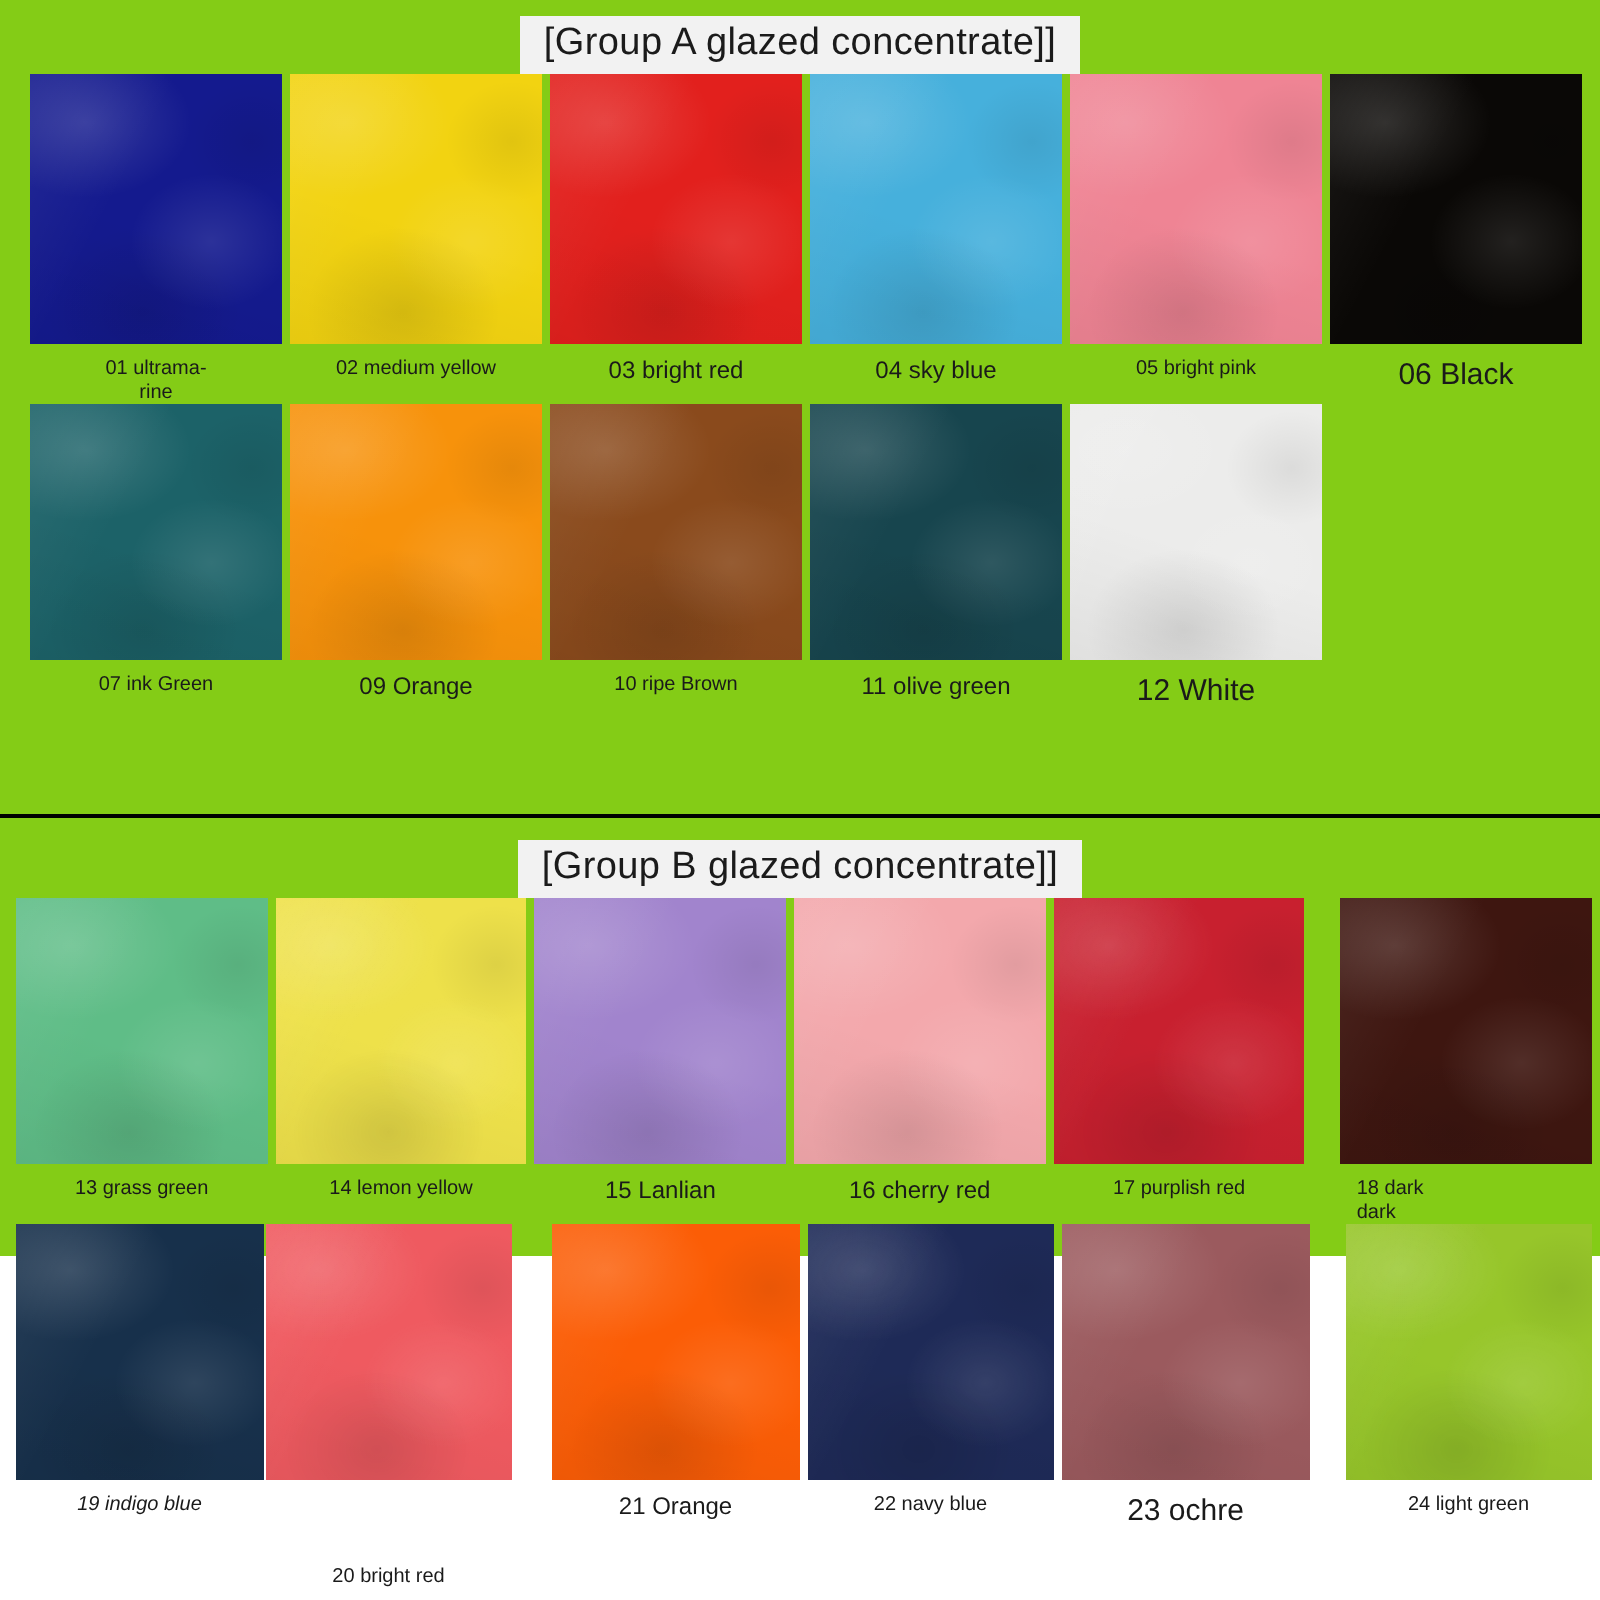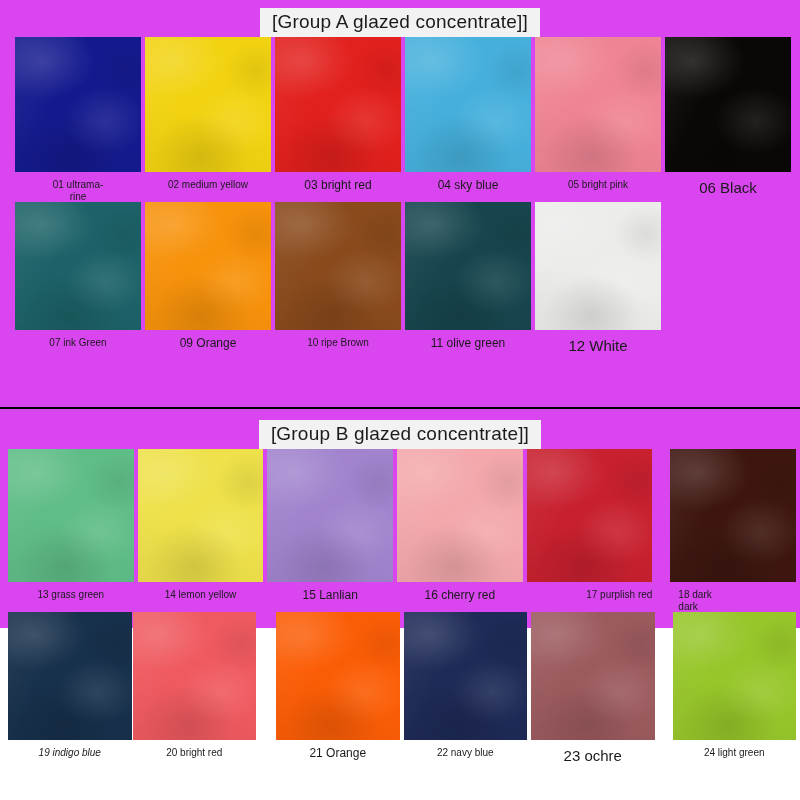--- a/index.html
+++ b/index.html
@@ -11,21 +11,21 @@
     height: 800px;
     background: #ffffff;
     font-family: "Liberation Sans", sans-serif;
     overflow: hidden;
   }
 
   .sheet {
     position: relative;
     width: 800px;
     height: 628px;
-    background: #d946ef;
+    background: #84cc16;
   }
 
   
   .group { position: absolute; left: 0; width: 800px; }
   #group-a { top: 0; height: 408px; }
   #group-b { top: 412px; height: 388px; }
 
   .group-divider {
     position: absolute;
     left: 0; top: 407px;
@@ -208,42 +208,42 @@
           <div class="swatch-label size-md">
             <span class="lbl-line">15 Lanlian</span>
           </div>
         </div>
         <div class="swatch-cell" style="width: 128px; margin-right: 4px;">
           <div class="swatch-chip" title="16 cherry red" style="height: 133px; background-color: rgb(243, 168, 172);"></div>
           <div class="swatch-label size-md">
             <span class="lbl-line">16 cherry red</span>
           </div>
         </div>
-        <div class="swatch-cell" style="width: 128px; margin-right: 18px; align-items: flex-end;">
+        <div class="swatch-cell" style="width: 128px; margin-right: 18px;">
           <div class="swatch-chip" title="17 purplish red" style="height: 133px; background-color: rgb(200, 32, 47);"></div>
           <div class="swatch-label size-sm">
             <span class="lbl-line">17 purplish red</span>
           </div>
         </div>
         <div class="swatch-cell" style="width: 128px; margin-right: 4px;">
           <div class="swatch-chip" title="18 dark brown" style="height: 133px; background-color: rgb(62, 22, 16);"></div>
           <div class="swatch-label size-sm align-left">
             <span class="lbl-line">18 dark</span>
             <span class="lbl-line">dark</span>
           </div>
         </div>
       </div>
     <div class="swatch-row" id="row-b2" style="padding-left: 8px;">
         <div class="swatch-cell" style="width: 128px; margin-right: 1px; font-style: italic;">
           <div class="swatch-chip" title="19 indigo blue" style="height: 128px; background-color: rgb(23, 48, 75);"></div>
           <div class="swatch-label size-sm">
             <span class="lbl-line">19 indigo blue</span>
           </div>
         </div>
-        <div class="swatch-cell" style="width: 128px; margin-right: 20px;">
+        <div class="swatch-cell" style="width: 128px; margin-right: 20px; gap: 36px;">
           <div class="swatch-chip" title="20 bright red" style="height: 128px; background-color: rgb(239, 90, 96);"></div>
           <div class="swatch-label size-sm">
             <span class="lbl-line">20 bright red</span>
           </div>
         </div>
         <div class="swatch-cell" style="width: 128px; margin-right: 4px;">
           <div class="swatch-chip" title="21 Orange" style="height: 128px; background-color: rgb(251, 93, 6);"></div>
           <div class="swatch-label size-md">
             <span class="lbl-line">21 Orange</span>
           </div>

